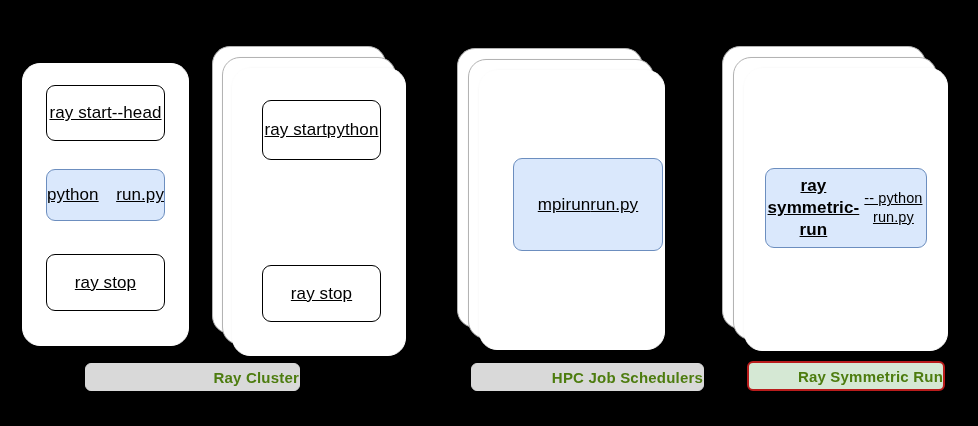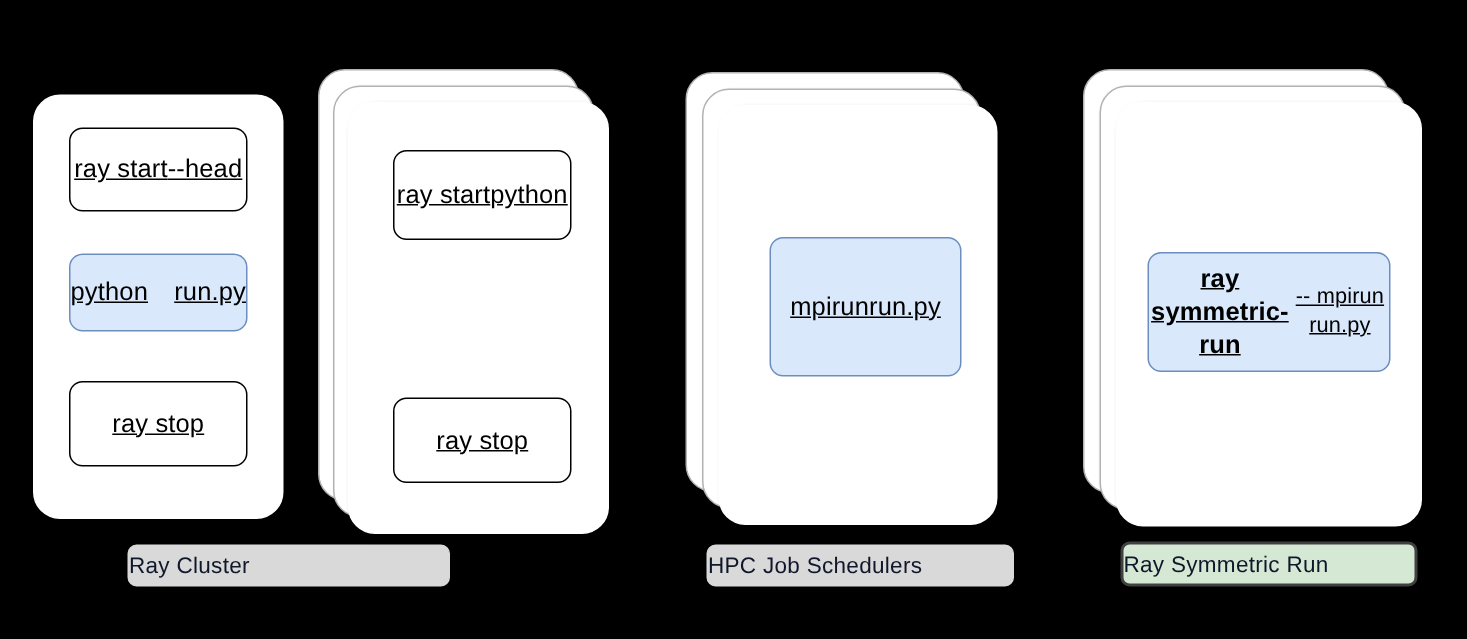--- a/index.html
+++ b/index.html
@@ -72,34 +72,34 @@
     font-size: 14.5px;
     letter-spacing: 0.1px;
   }
 
   
   .legend {
     position: absolute;
     box-sizing: border-box;
     display: flex;
     align-items: center;
-    justify-content: flex-start;
+    justify-content: flex-end;
     border-radius: 6px;
     font-size: 15px;
-    font-weight: normal;
-    color: #0f172a;
+    font-weight: bold;
+    color: #4d7c0f;
     letter-spacing: 0.2px;
   }
   .legend.gray {
     background: #d9d9d9;
     border: 1px solid #d9d9d9;
   }
   .legend.green {
     background: #d5e8d4;
-    border: 2px solid #404040;
+    border: 2px solid #b91c1c;
   }
 </style>
 </head>
 <body>
 
 <div id="canvas">
 
   <div class="card front" style="left:22px; top:63px; width:167px; height:283px;"></div>
 
   <div class="cmd plain" style="left:46px; top:85px; width:119px; height:56px;">
@@ -130,35 +130,35 @@
   </div>
 
   <div class="cmd plain" style="left:262px; top:265px; width:119px; height:57px;">
     <span>ray stop</span>
   </div>
 
   <div class="card" style="left:457px; top:48px; width:186px; height:280px;"></div>
   <div class="card" style="left:468px; top:59px; width:186px; height:280px;"></div>
   <div class="card front" style="left:479px; top:70px; width:186px; height:280px;"></div>
 
-  <div class="cmd blue" style="left:513px; top:158px; width:128px; height:93px;">
+  <div class="cmd blue" style="left:513px; top:158px; width:150px; height:93px;">
     <span>mpirun</span>
     <span class="l2">run.py</span>
   </div>
 
-  <div class="legend gray" style="left:471px; top:363px; width:205px; height:28px;">
+  <div class="legend gray" style="left:471px; top:363px; width:233px; height:28px;">
     <span>HPC Job Schedulers</span>
   </div>
 
   <div class="card" style="left:722px; top:46px; width:204px; height:283px;"></div>
   <div class="card" style="left:733px; top:57px; width:204px; height:283px;"></div>
   <div class="card front" style="left:744px; top:68px; width:204px; height:283px;"></div>
 
   <div class="cmd blue" style="left:765px; top:168px; width:162px; height:80px;">
     <span class="strong">ray symmetric-run</span>
-    <span class="l2 sub">-- mpirun run.py</span>
+    <span class="l2 sub">-- python run.py</span>
   </div>
 
   <div class="legend green" style="left:747px; top:361px; width:198px; height:30px;">
     <span>Ray Symmetric Run</span>
   </div>
 
 </div>
 
 </body></html>

